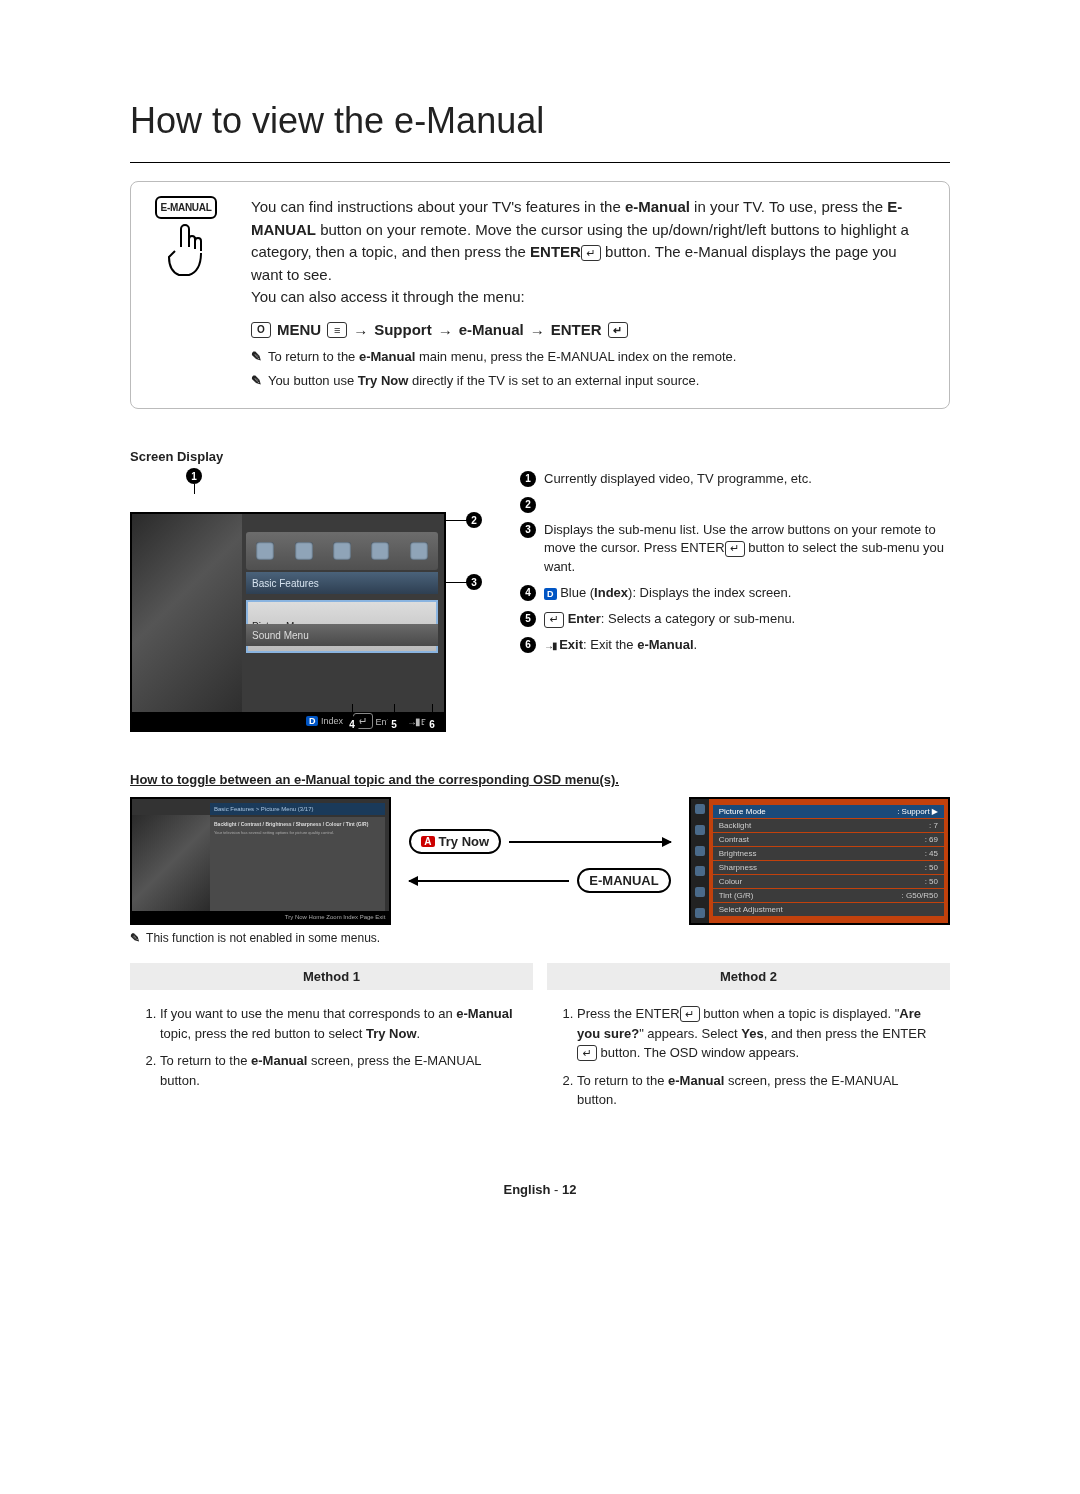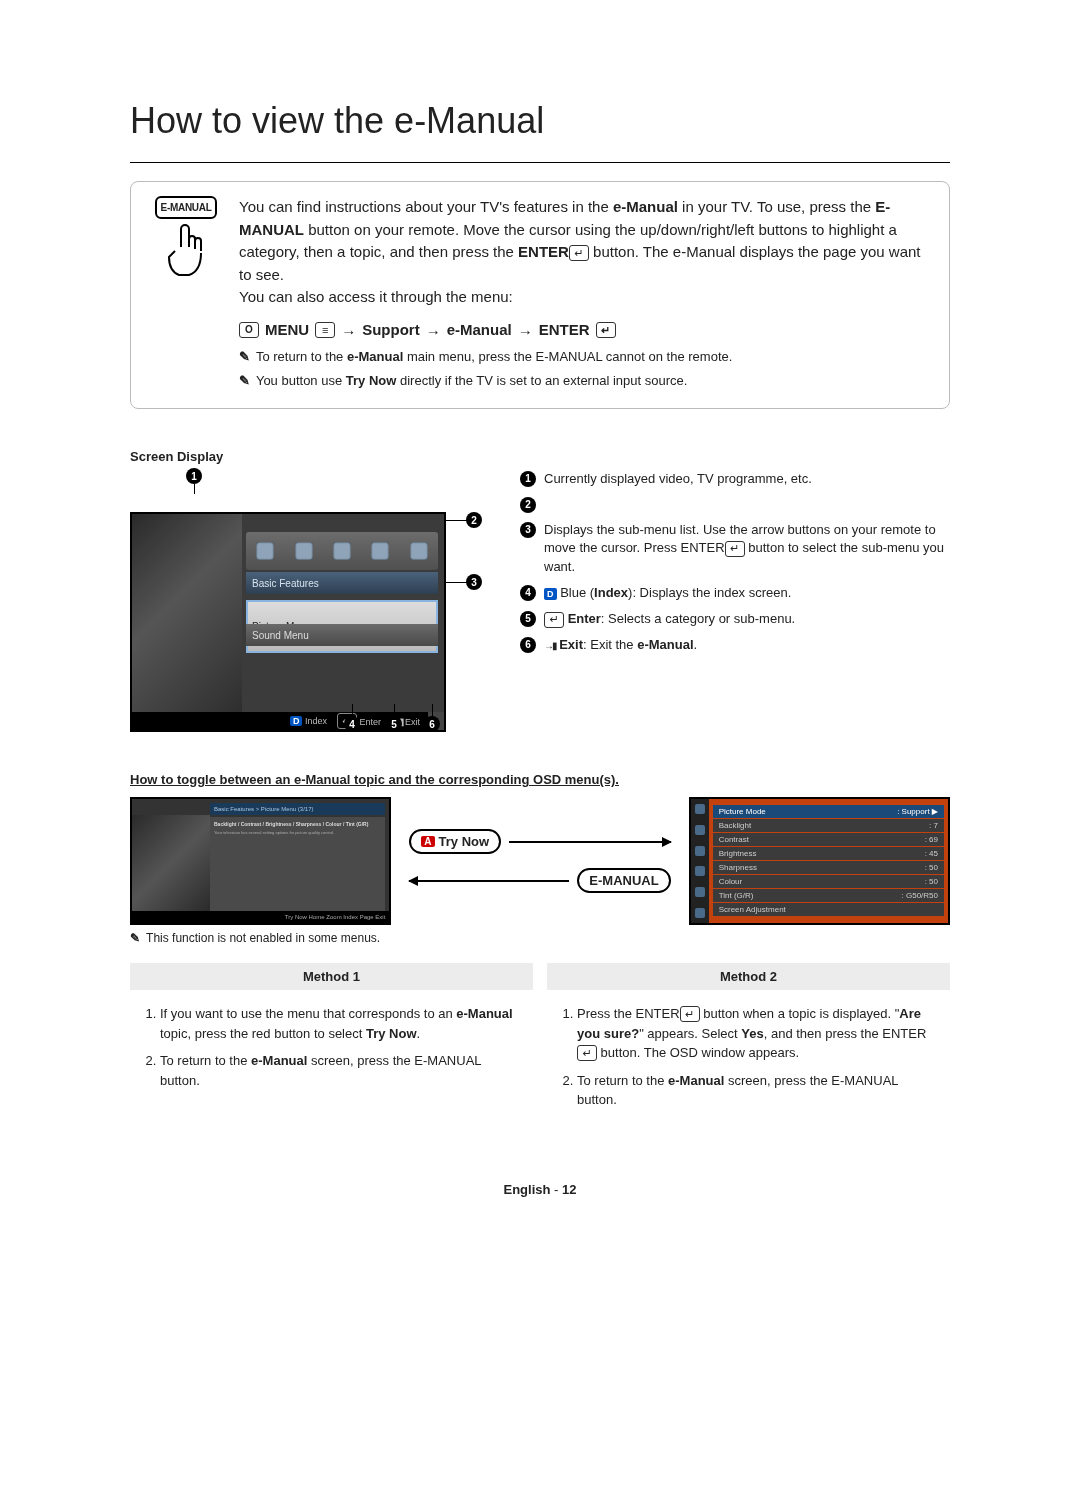--- a/index.html
+++ b/index.html
@@ -38,21 +38,21 @@
   }
   .btn-label {
     border: 2px solid #000;
     border-radius: 6px;
     font-size: 10px;
     font-weight: 700;
     padding: 2px 4px;
     letter-spacing: -0.3px;
   }
   .hand-svg { margin-top: 4px; }
-  .intro-text { flex: 1; }
+  .intro-text { flex: 1; margin-left: 12px; }
   .intro-text .bold { font-weight: 700; }
   .menu-path {
     display: flex;
     align-items: center;
     flex-wrap: wrap;
     gap: 6px;
     font-weight: 700;
     margin: 10px 0 6px 0;
   }
   .osd-icon, .menu-icon, .enter-icon {
@@ -121,21 +121,21 @@
     background:linear-gradient(#dedede,#bababa);
     box-shadow:0 0 0 2px #8ab4e0 inset;
     font-size:10px; color:#222; display:flex;align-items:center;padding:10px 6px;
   }
   .submenu2 {
     position:absolute; left:114px; right:6px; top:110px; height:22px;
     background:linear-gradient(#6a6a6a,#4a4a4a);
     font-size:10px; color:#ddd; display:flex;align-items:center;padding:0 6px;
   }
   .bottom-bar {
-    position:absolute; left:0;right:16px;bottom:0;height:18px;
+    position:absolute; left:0;right:0;bottom:0;height:18px;
     background:#000; color:#bbb; font-size:9px;
     display:flex; justify-content:flex-end; align-items:center; gap:10px; padding-right:8px;
   }
   .callout {
     position:absolute;
     width:16px;height:16px;border-radius:50%;
     background:#000;color:#fff;font-size:10px;font-weight:700;
     display:flex;align-items:center;justify-content:center;
   }
   .lead {
@@ -248,21 +248,21 @@
         <span>→</span>
         <span>Support</span>
         <span>→</span>
         <span>e-Manual</span>
         <span>→</span>
         <span>ENTER</span>
         <span class="enter-icon"></span>
       </div>
       <div class="note">
         <span class="note-mark">✎</span>
-        <span><span>To return to the </span><b>e-Manual</b><span> main menu, press the </span><span>E-MANUAL</span><span> cannot on the remote.</span></span>
+        <span><span>To return to the </span><b>e-Manual</b><span> main menu, press the </span><span>E-MANUAL</span><span> index on the remote.</span></span>
       </div>
       <div class="note">
         <span class="note-mark">✎</span>
         <span><span>You button use </span><b>Try Now</b><span> directly if the TV is set to an external input source.</span></span>
       </div>
     </div>
   </div>
 
   <div class="section-label">Screen Display</div>
 
@@ -394,21 +394,21 @@
             </div>
           <div class="osd-row">
               <span>Colour</span>
               <span>: 50</span>
             </div>
           <div class="osd-row">
               <span>Tint (G/R)</span>
               <span>: G50/R50</span>
             </div>
           <div class="osd-row">
-              <span>Screen Adjustment</span>
+              <span>Select Adjustment</span>
               <span></span>
             </div>
         </div>
       </div>
     </div>
   </div>
 
   <div class="note" style="margin-top:6px;font-size:12px;">
     <span class="note-mark">✎</span>
     <span>This function is not enabled in some menus.</span>

